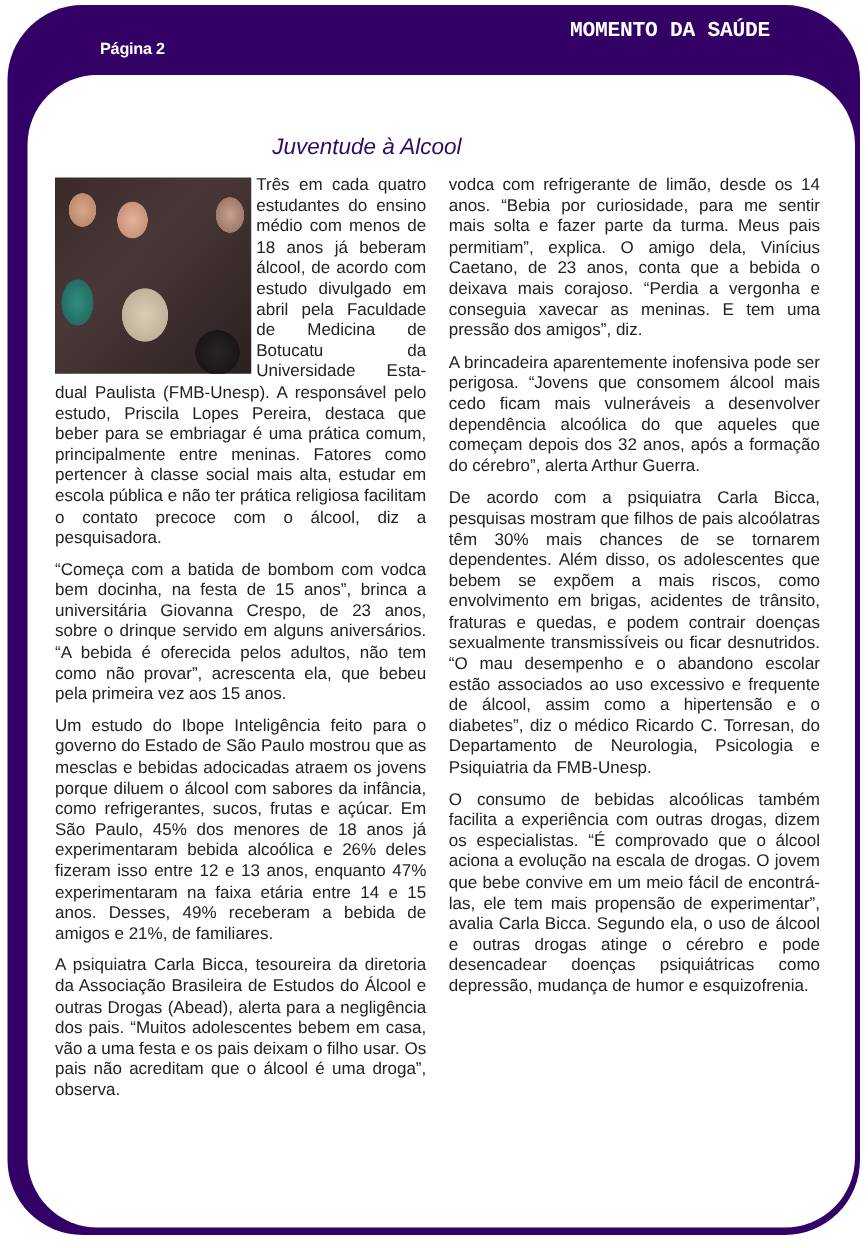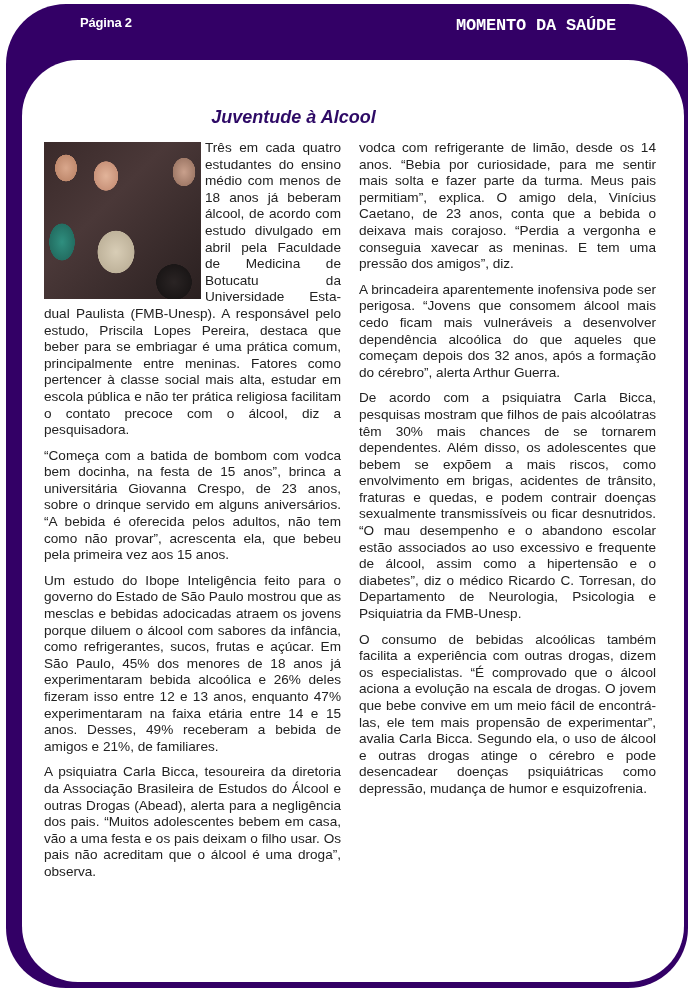--- a/index.html
+++ b/index.html
@@ -7,32 +7,32 @@
 
     .frame {
       position: absolute; left: 6px; top: 4px; width: 682px; height: 984px;
       background: #330066; border-radius: 60px;
     }
     .inner {
       position: absolute; left: 16px; top: 56px; width: 662px; height: 922px;
       background: #ffffff; border-radius: 56px;
     }
     .page-label {
-      position: absolute; left: 80px; top: 15px;
+      position: absolute; left: 80px; top: 31px;
       font-family: "Liberation Sans", sans-serif; font-weight: bold; font-size: 13px;
       color: #ffffff; letter-spacing: -0.2px;
     }
     .section-title {
       position: absolute; right: 78px; top: 16px;
       font-family: Liberation Mono, monospace; font-weight: bold; font-size: 17px;
       color: #ffffff; letter-spacing: -0.2px;
     }
     .article-title {
       position: absolute; left: 0; width: 587px; top: 107px; text-align: center;
-      font-family: "Liberation Sans", sans-serif; font-weight: bold; font-style: italic;
+      font-family: "Liberation Sans", sans-serif; font-weight: normal; font-style: italic;
       font-size: 18px; color: #2e0a66;
     }
     .columns {
       position: absolute; top: 140px; left: 44px; width: 612px;
       display: flex; justify-content: space-between;
       font-family: "Liberation Sans", sans-serif; font-size: 13.6px; line-height: 16.6px;
       color: #222222; text-align: justify;
     }
     .col { width: 297px; }
     .col p { margin: 0 0 9px 0; hyphens: manual; }

